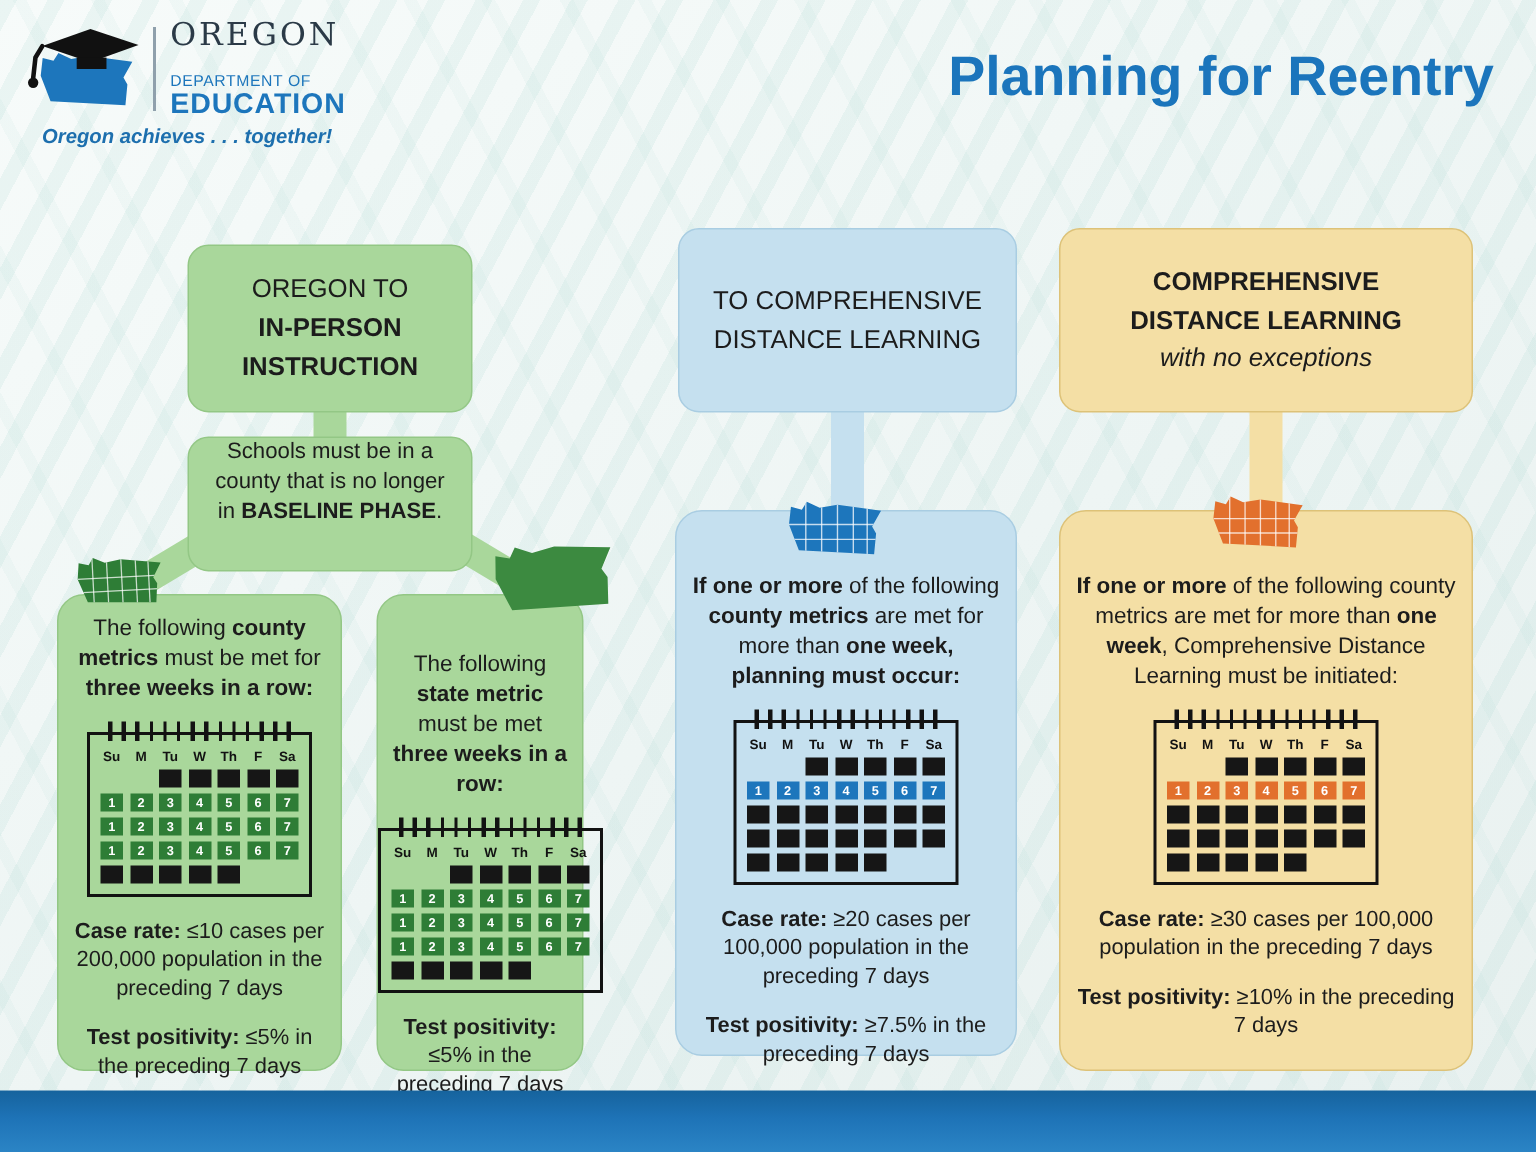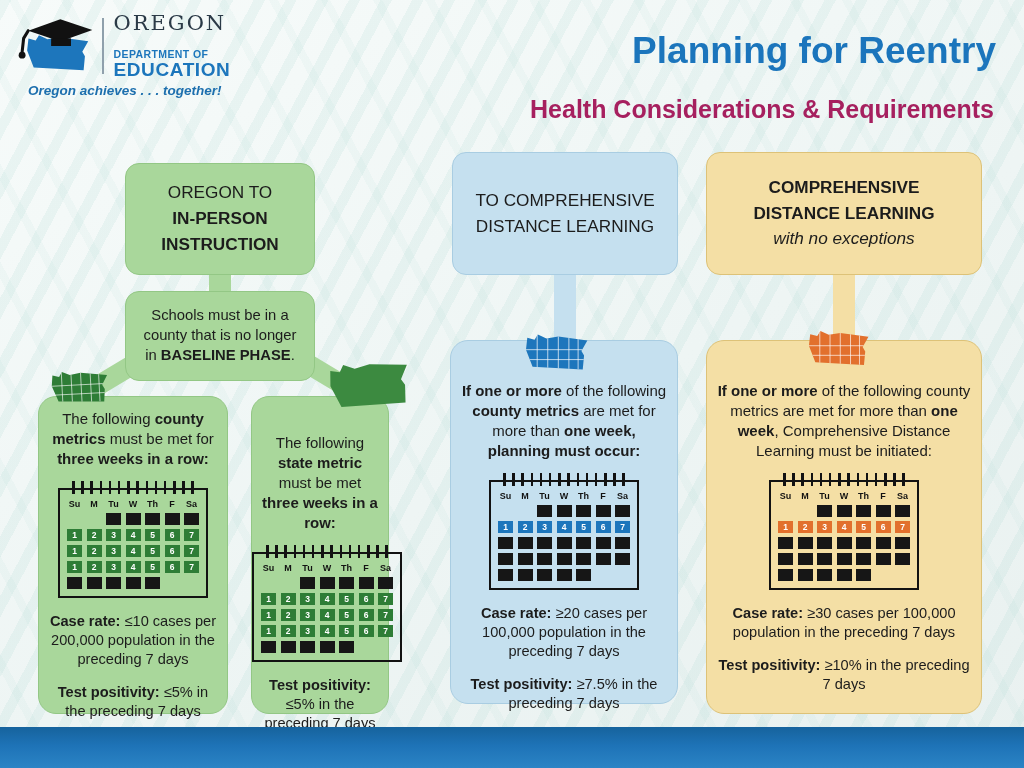--- a/index.html
+++ b/index.html
@@ -10,35 +10,35 @@
       repeating-linear-gradient(62deg, rgba(165,213,206,.09) 0 8px, rgba(255,255,255,0) 8px 46px),
       linear-gradient(150deg,#f7fbfa 0%,#eef5f4 55%,#e9f1f0 100%);
   }
   
   .logo{position:absolute;left:16px;top:12px;width:230px;}
   .logo-row{display:flex;align-items:center;}
   .logo-mark{width:84px;height:66px;flex:0 0 auto;}
   .logo-divider{width:1.5px;height:56px;background:#8fa0ac;margin:0 10px 0 2px;}
   .logo-text{display:flex;flex-direction:column;line-height:1.05;}
   .logo-org{font-family:"DejaVu Serif",serif;font-size:21px;letter-spacing:2px;color:#2b3a47;}
-  .logo-dept{font-size:10.5px;font-weight:700;color:#1d76bc;letter-spacing:.4px;margin-top:15px;}
+  .logo-dept{font-size:10.5px;font-weight:400;color:#1d76bc;letter-spacing:.4px;margin-top:15px;}
   .logo-edu{font-size:19px;font-weight:800;color:#1d76bc;letter-spacing:.6px;}
   .logo-tagline{font-style:italic;font-weight:700;color:#1d6fae;font-size:13.5px;margin:3px 0 0 12px;}
   .title{position:absolute;top:30px;right:28px;font-size:37px;font-weight:800;color:#1b75bc;text-align:right;}
   .subtitle{position:absolute;top:95px;right:30px;font-size:25px;font-weight:700;color:#a6205f;text-align:right;}
   
   .box{position:absolute;border-radius:16px;z-index:2;box-sizing:border-box;}
   .green{background:#a9d79b;border:1px solid #93c785;}
   .blue{background:#c5e0ef;border:1px solid #a9cde2;}
   .yellow{background:#f4dfa5;border:1px solid #ddc278;}
   .hdr{display:flex;flex-direction:column;justify-content:center;align-items:center;text-align:center;
        font-size:17.2px;line-height:1.5;border-radius:14px;}
   .hdr .ln.b{font-weight:800;}
   .hdr .ln.i{font-style:italic;}
-  .note{display:flex;align-items:center;justify-content:center;text-align:center;
+  .note{display:flex;align-items:flex-start;justify-content:center;text-align:center;
         font-size:14.8px;line-height:1.35;padding:0 14px;border-radius:14px;}
   .stub{position:absolute;z-index:1;}
   .arm{position:absolute;z-index:1;border-radius:4px;}
   .mapicon{position:absolute;z-index:3;}
   .bodybox{text-align:center;}
   .intro{font-size:15px;line-height:1.33;margin:0 10px;}
   .stat{font-size:14.6px;line-height:1.3;margin:14px 10px 0;}
   
   .cal{position:relative;width:150px;margin:12px auto 0;padding-top:7px;}
   .cal-rings{position:absolute;top:0;left:14px;right:14px;display:flex;justify-content:space-between;z-index:2;}
@@ -94,21 +94,20 @@
       <div class="logo-text">
         <span class="logo-org">OREGON</span>
         <span class="logo-dept">DEPARTMENT OF</span>
         <span class="logo-edu">EDUCATION</span>
       </div>
     </div>
     <div class="logo-tagline">Oregon achieves . . . together!</div>
   </div>
 
   <div class="title">Planning for Reentry</div>
-  <div class="subtitle">Health Considerations &amp; Requirements</div>
 
   <div class="stub green" style="left:209px;top:272px;width:22px;height:22px;border:none;"></div>
   <div class="arm green" style="left:58px;top:366px;width:112px;height:20px;border:none;transform:rotate(-31deg);"></div>
   <div class="arm green" style="left:272px;top:366px;width:112px;height:20px;border:none;transform:rotate(31deg);"></div>
 
   <div class="box green hdr" style="left:125px;top:163px;width:190px;height:112px;">
     <div>
         <div class="ln">OREGON TO</div>
         <div class="ln b">IN-PERSON</div>
         <div class="ln b">INSTRUCTION</div>

